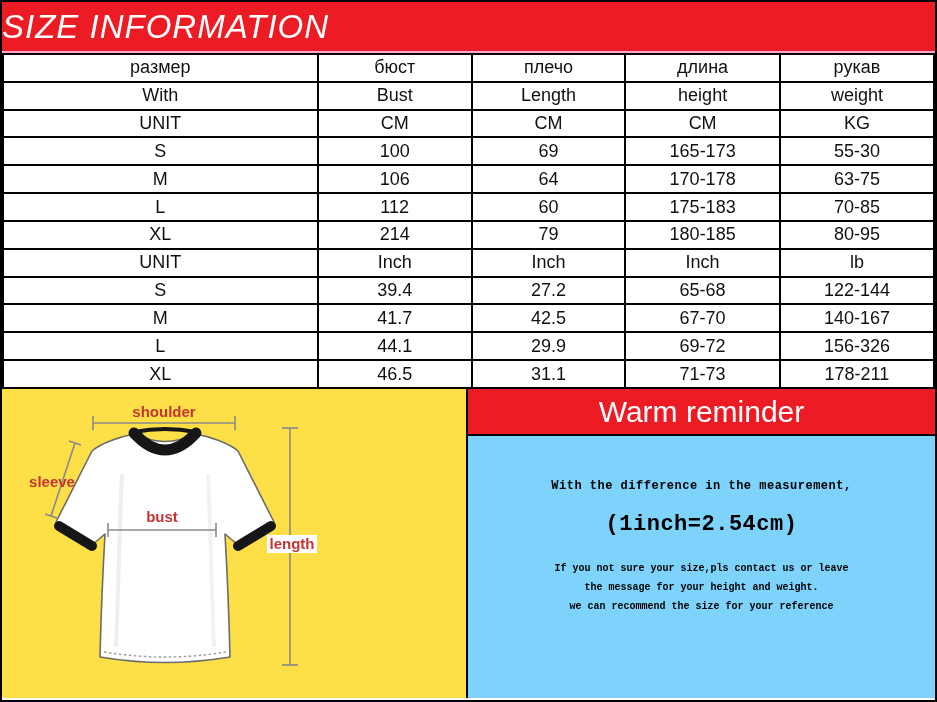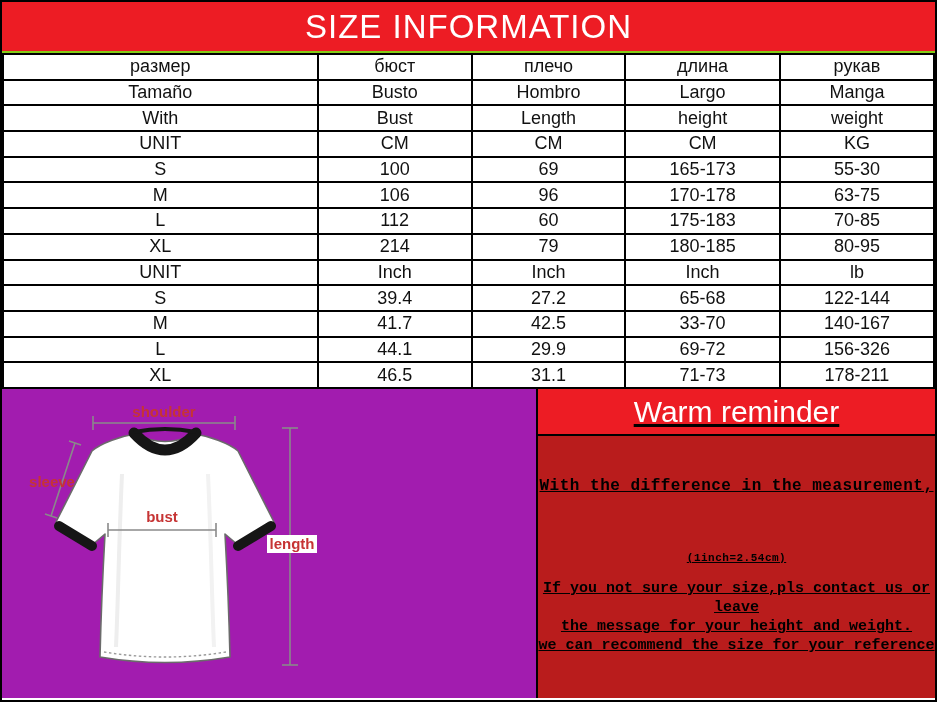--- a/index.html
+++ b/index.html
@@ -12,24 +12,24 @@
     height: 702px;
     background: #ffffff;
     border: 2px solid #000000;
     overflow: hidden;
   }
 
   
   .title-band {
     height: 51px;
     background: var(--band-red, #ED1C24);
-    border-bottom: 2px solid #84cc16;
+    border-bottom: 2px solid #f9a8d4;
     display: flex;
     align-items: center;
-    justify-content: center;
+    font-style: italic;
   }
   .title-band span {
     color: #ffffff;
     font-size: 33px;
     font-weight: 400;
     letter-spacing: 1px;
   }
 
   
   table.size-table {
@@ -49,31 +49,30 @@
     overflow: hidden;
   }
   table.size-table tr { height: 25px; }
 
   
   .bottom {
     display: flex;
     height: 309px;
   }
   .diagram-panel {
-    width: 536px;
+    width: 466px;
     border-right: 2px solid #000000;
     position: relative;
-    background: #a21caf;
+    background: #fde047;
   }
   .reminder-panel {
     flex: 1;
     display: flex;
     flex-direction: column;
-    background: #b91c1c;
-    text-decoration: underline;
+    background: #7dd3fc;
   }
   .reminder-band {
     height: 47px;
     background: var(--band-red, #ED1C24);
     border-bottom: 2px solid #000000;
     display: flex;
     align-items: center;
     justify-content: center;
   }
   .reminder-band span {
@@ -81,23 +80,23 @@
     font-size: 30px;
     font-weight: 400;
   }
   .reminder-body {
     flex: 1;
     text-align: center;
     font-family: "Liberation Mono", monospace;
     font-weight: bold;
     color: #000000;
   }
-  .rem-p1 { margin-top: 40px; font-size: 16px; line-height: 20px; letter-spacing: 0.5px; }
-  .rem-p2 { margin-top: 56px; font-size: 11px; letter-spacing: 0.5px; }
-  .rem-p3 { margin-top: 15px; font-size: 15px; line-height: 19px; }
+  .rem-p1 { margin-top: 40px; font-size: 12px; line-height: 20px; letter-spacing: 0.5px; }
+  .rem-p2 { margin-top: 16px; font-size: 22px; letter-spacing: 0.5px; }
+  .rem-p3 { margin-top: 22px; font-size: 10px; line-height: 19px; }
 
   
   .diagram-panel svg { display: block; }
   .measure-label {
     fill: var(--label-red, #C63434);
     font-family: "Liberation Sans", sans-serif;
     font-size: 15px;
     font-weight: bold;
   }
 </style>
@@ -120,27 +119,20 @@
     </colgroup>
     <tbody>
         <tr>
           <td>размер</td>
           <td>бюст</td>
           <td>плечо</td>
           <td>длина</td>
           <td>рукав</td>
         </tr>
         <tr>
-          <td>Tamaño</td>
-          <td>Busto</td>
-          <td>Hombro</td>
-          <td>Largo</td>
-          <td>Manga</td>
-        </tr>
-        <tr>
           <td>With</td>
           <td>Bust</td>
           <td>Length</td>
           <td>height</td>
           <td>weight</td>
         </tr>
         <tr>
           <td>UNIT</td>
           <td>CM</td>
           <td>CM</td>
@@ -150,21 +142,21 @@
         <tr>
           <td>S</td>
           <td>100</td>
           <td>69</td>
           <td>165-173</td>
           <td>55-30</td>
         </tr>
         <tr>
           <td>M</td>
           <td>106</td>
-          <td>96</td>
+          <td>64</td>
           <td>170-178</td>
           <td>63-75</td>
         </tr>
         <tr>
           <td>L</td>
           <td>112</td>
           <td>60</td>
           <td>175-183</td>
           <td>70-85</td>
         </tr>
@@ -186,21 +178,21 @@
           <td>S</td>
           <td>39.4</td>
           <td>27.2</td>
           <td>65-68</td>
           <td>122-144</td>
         </tr>
         <tr>
           <td>M</td>
           <td>41.7</td>
           <td>42.5</td>
-          <td>33-70</td>
+          <td>67-70</td>
           <td>140-167</td>
         </tr>
         <tr>
           <td>L</td>
           <td>44.1</td>
           <td>29.9</td>
           <td>69-72</td>
           <td>156-326</td>
         </tr>
         <tr>

